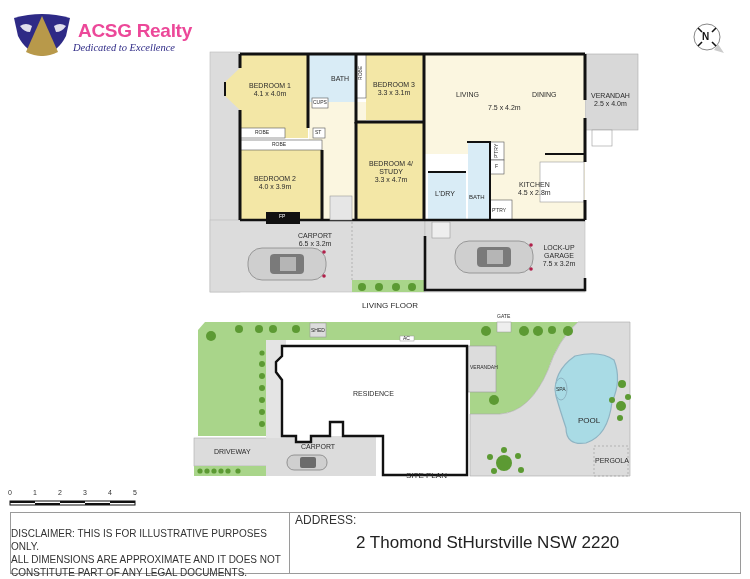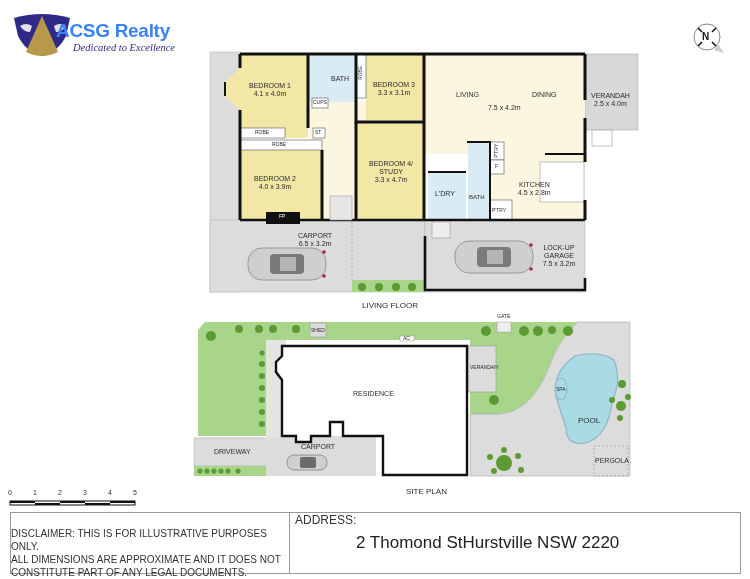--- a/index.html
+++ b/index.html
@@ -3,21 +3,21 @@
 <meta charset="utf-8">
 <style>
   html, body { margin: 0; padding: 0; background: #ffffff; }
   body { width: 750px; height: 579px; position: relative; overflow: hidden; font-family: "Liberation Sans", sans-serif; }
   .abs { position: absolute; }
   .lbl { position: absolute; font-family: "Liberation Sans", sans-serif; color: #2a2a2a; text-align: center; line-height: 1.15; white-space: nowrap; }
   .s7 { font-size: 7px; }
   .s6 { font-size: 6px; }
   .s5 { font-size: 5px; }
   .s8 { font-size: 8px; }
-  #logo-title { position: absolute; left: 56px; top: 20px; font-family: "Liberation Sans", sans-serif; font-weight: bold; font-size: 19px; color: #3b82f6; letter-spacing: -0.3px; }
+  #logo-title { position: absolute; left: 78px; top: 20px; font-family: "Liberation Sans", sans-serif; font-weight: bold; font-size: 19px; color: #ec4899; letter-spacing: -0.3px; }
   #logo-tag { position: absolute; left: 73px; top: 42px; font-family: "Liberation Serif", serif; font-style: italic; font-size: 10.5px; color: #2e2a86; }
   .footer-box { position: absolute; border: 1px solid #9a9a9a; background: #fff; }
   #disclaimer { position: absolute; left: 11px; top: 527px; width: 278px; font-size: 10px; line-height: 13px; color: #333; white-space: pre-line; }
   #address-label { position: absolute; left: 295px; top: 513px; font-size: 12px; color: #333; text-align: right; }
   #address-value { position: absolute; left: 356px; top: 533px; font-size: 17px; color: #222; }
   .scale-num { position: absolute; top: 489px; font-size: 7px; color: #333; }
 </style>
 </head>
 <body>
 
@@ -241,21 +241,21 @@
 <div class="lbl s5" style="left:311px;top:328px;">SHED</div>
 <div class="lbl s5" style="left:403px;top:336px;">AC</div>
 <div class="lbl s5" style="left:497px;top:314px;">GATE</div>
 <div class="lbl s7" style="left:353px;top:390px;">RESIDENCE</div>
 <div class="lbl s5" style="left:470px;top:365px;">VERANDAH</div>
 <div class="lbl s5" style="left:556px;top:387px;">SPA</div>
 <div class="lbl s8" style="left:578px;top:416px;">POOL</div>
 <div class="lbl s7" style="left:595px;top:457px;">PERGOLA</div>
 <div class="lbl s7" style="left:214px;top:448px;">DRIVEWAY</div>
 <div class="lbl s7" style="left:301px;top:443px;">CARPORT</div>
-<div class="lbl s8" style="left:358px;top:487px;padding-left:48px;">SITE PLAN</div>
+<div class="lbl s8" style="left:358px;top:471px;padding-left:48px;">SITE PLAN</div>
 
 <div class="scale-num" style="left:8px;">0</div>
 <div class="scale-num" style="left:33px;">1</div>
 <div class="scale-num" style="left:58px;">2</div>
 <div class="scale-num" style="left:83px;">3</div>
 <div class="scale-num" style="left:108px;">4</div>
 <div class="scale-num" style="left:133px;">5</div>
 
 <div class="footer-box" style="left:10px;top:512px;width:278px;height:60px;"></div>
 <div class="footer-box" style="left:289px;top:512px;width:450px;height:60px;"></div>

